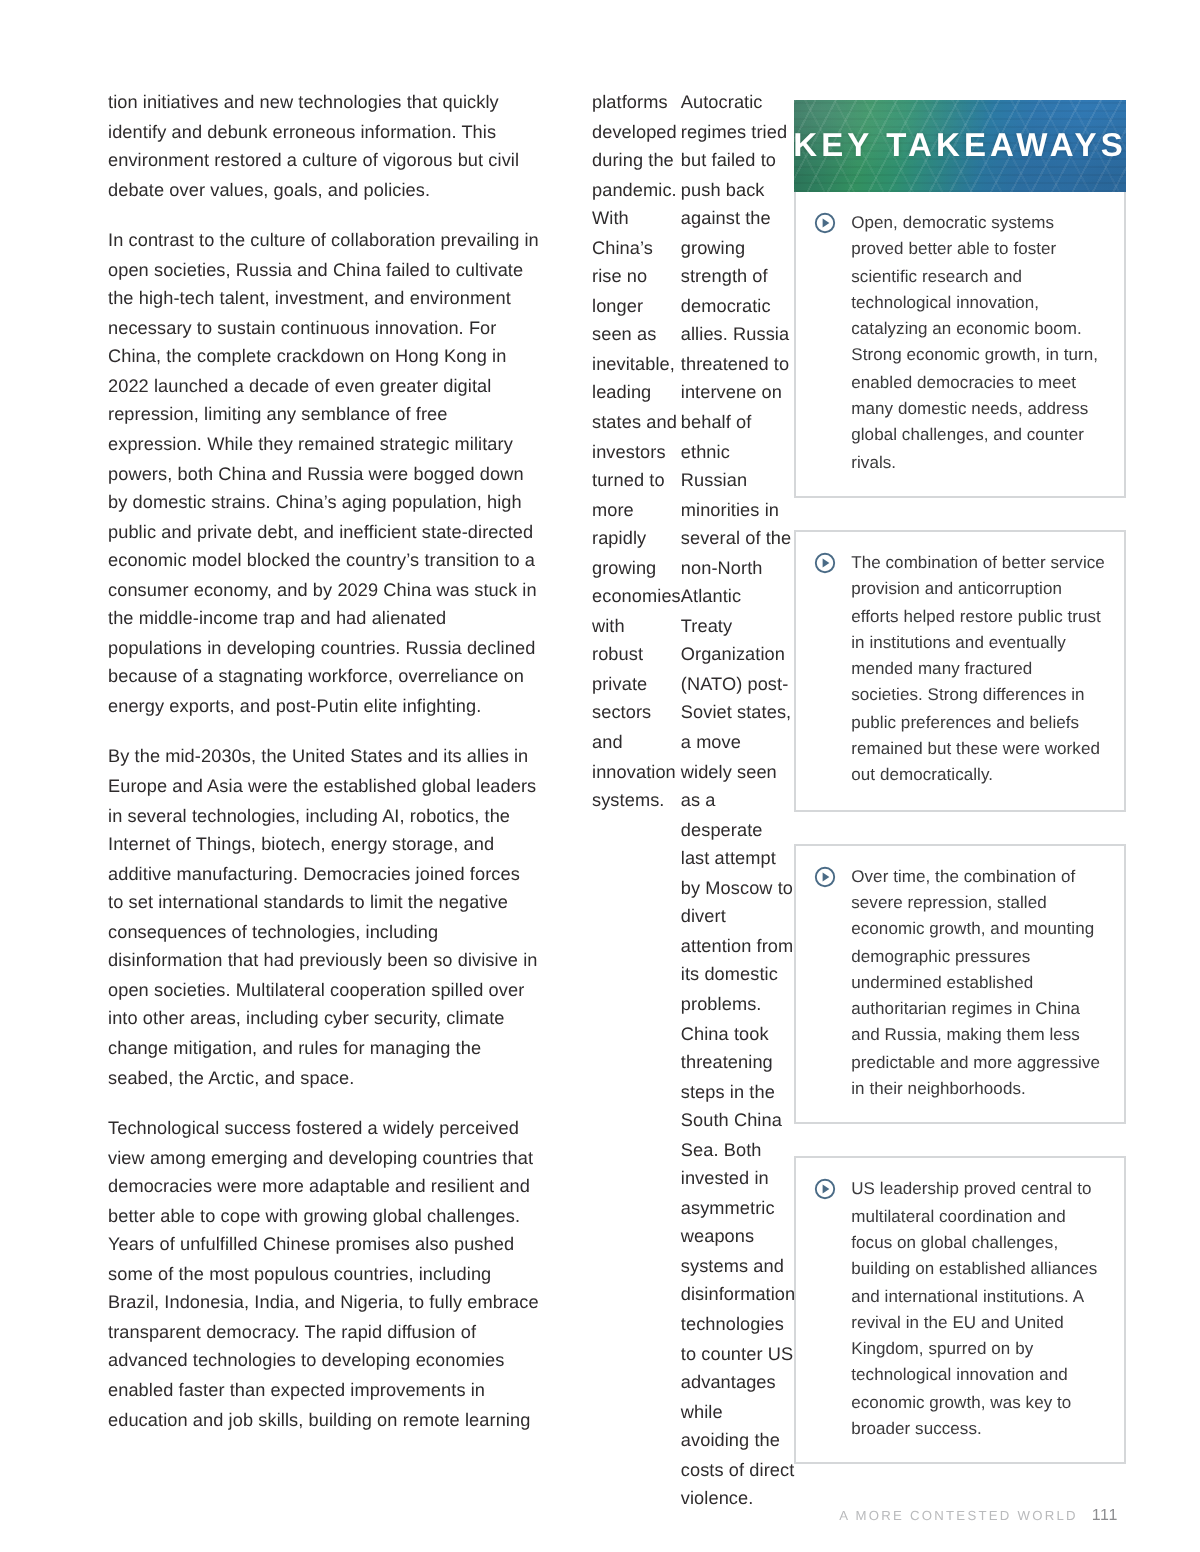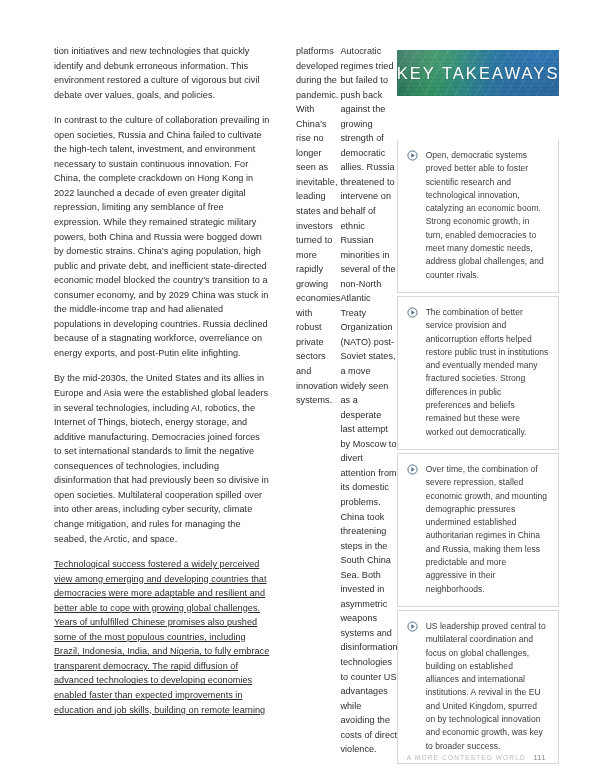--- a/index.html
+++ b/index.html
@@ -47,21 +47,21 @@
 
   p.body-par {
     margin: 0 0 11px 0;
     font-size: 9.1px;
     line-height: 14.55px;
     color: #2e2b2c;
     text-align: left;
     letter-spacing: 0.005em;
     hyphens: none;
   }
-  p.body-par:last-child { margin-bottom: 0; text-decoration: underline; }
+  p.body-par:last-child { margin-bottom: 0; }
 
   
   .takeaways {
     margin-top: 6px;
     width: 279px;
     margin-left: -1px;
   }
 
   .kt-header {
     position: relative;
@@ -100,63 +100,62 @@
       radial-gradient(120% 180% at 8% 10%, rgba(255,255,255,0.14) 0%, rgba(255,255,255,0) 42%),
       radial-gradient(100% 150% at 92% 90%, rgba(0,0,0,0.13) 0%, rgba(0,0,0,0) 55%);
     pointer-events: none;
   }
   .kt-title {
     position: relative;
     z-index: 2;
     color: #ffffff;
     font-size: 16.5px;
     letter-spacing: 0.125em;
-    font-weight: 400;
+    font-weight: 700;
     white-space: nowrap;
     text-shadow: 0 0 2px rgba(0,0,0,0.18);
   }
 
   .kt-list {
     margin: 0;
     padding: 0;
     list-style: none;
   }
   .kt-item {
     display: flex;
     align-items: flex-start;
     border: 1px solid #d5d7d9;
     border-top: none;
     box-sizing: border-box;
     padding: 9px 10px 10px 9px;
     background: #ffffff;
-    margin-top: 44px;
   }
   .kt-item.first { border-top: none; }
-  .kt-item + .kt-item { margin-top: 3px; border-top: 1px solid #d5d7d9; }
+  .kt-item + .kt-item { margin-top: 16px; border-top: 1px solid #d5d7d9; }
 
   .kt-bullet {
     flex: 0 0 auto;
     width: 11px;
     height: 11px;
     margin-right: 8px;
     margin-top: 1px;
   }
   .kt-bullet svg { display: block; }
 
   .kt-text {
     font-size: 8.5px;
     line-height: 13.3px;
     color: #3b3a3c;
     letter-spacing: 0.004em;
   }
 
   
   .footer {
     position: absolute;
-    right: 54px;
+    right: 41px;
     bottom: 14px;
     display: flex;
     align-items: baseline;
     gap: 7px;
     white-space: nowrap;
   }
   .footer-title {
     font-size: 6.6px;
     letter-spacing: 0.17em;
     color: #b9babc;

